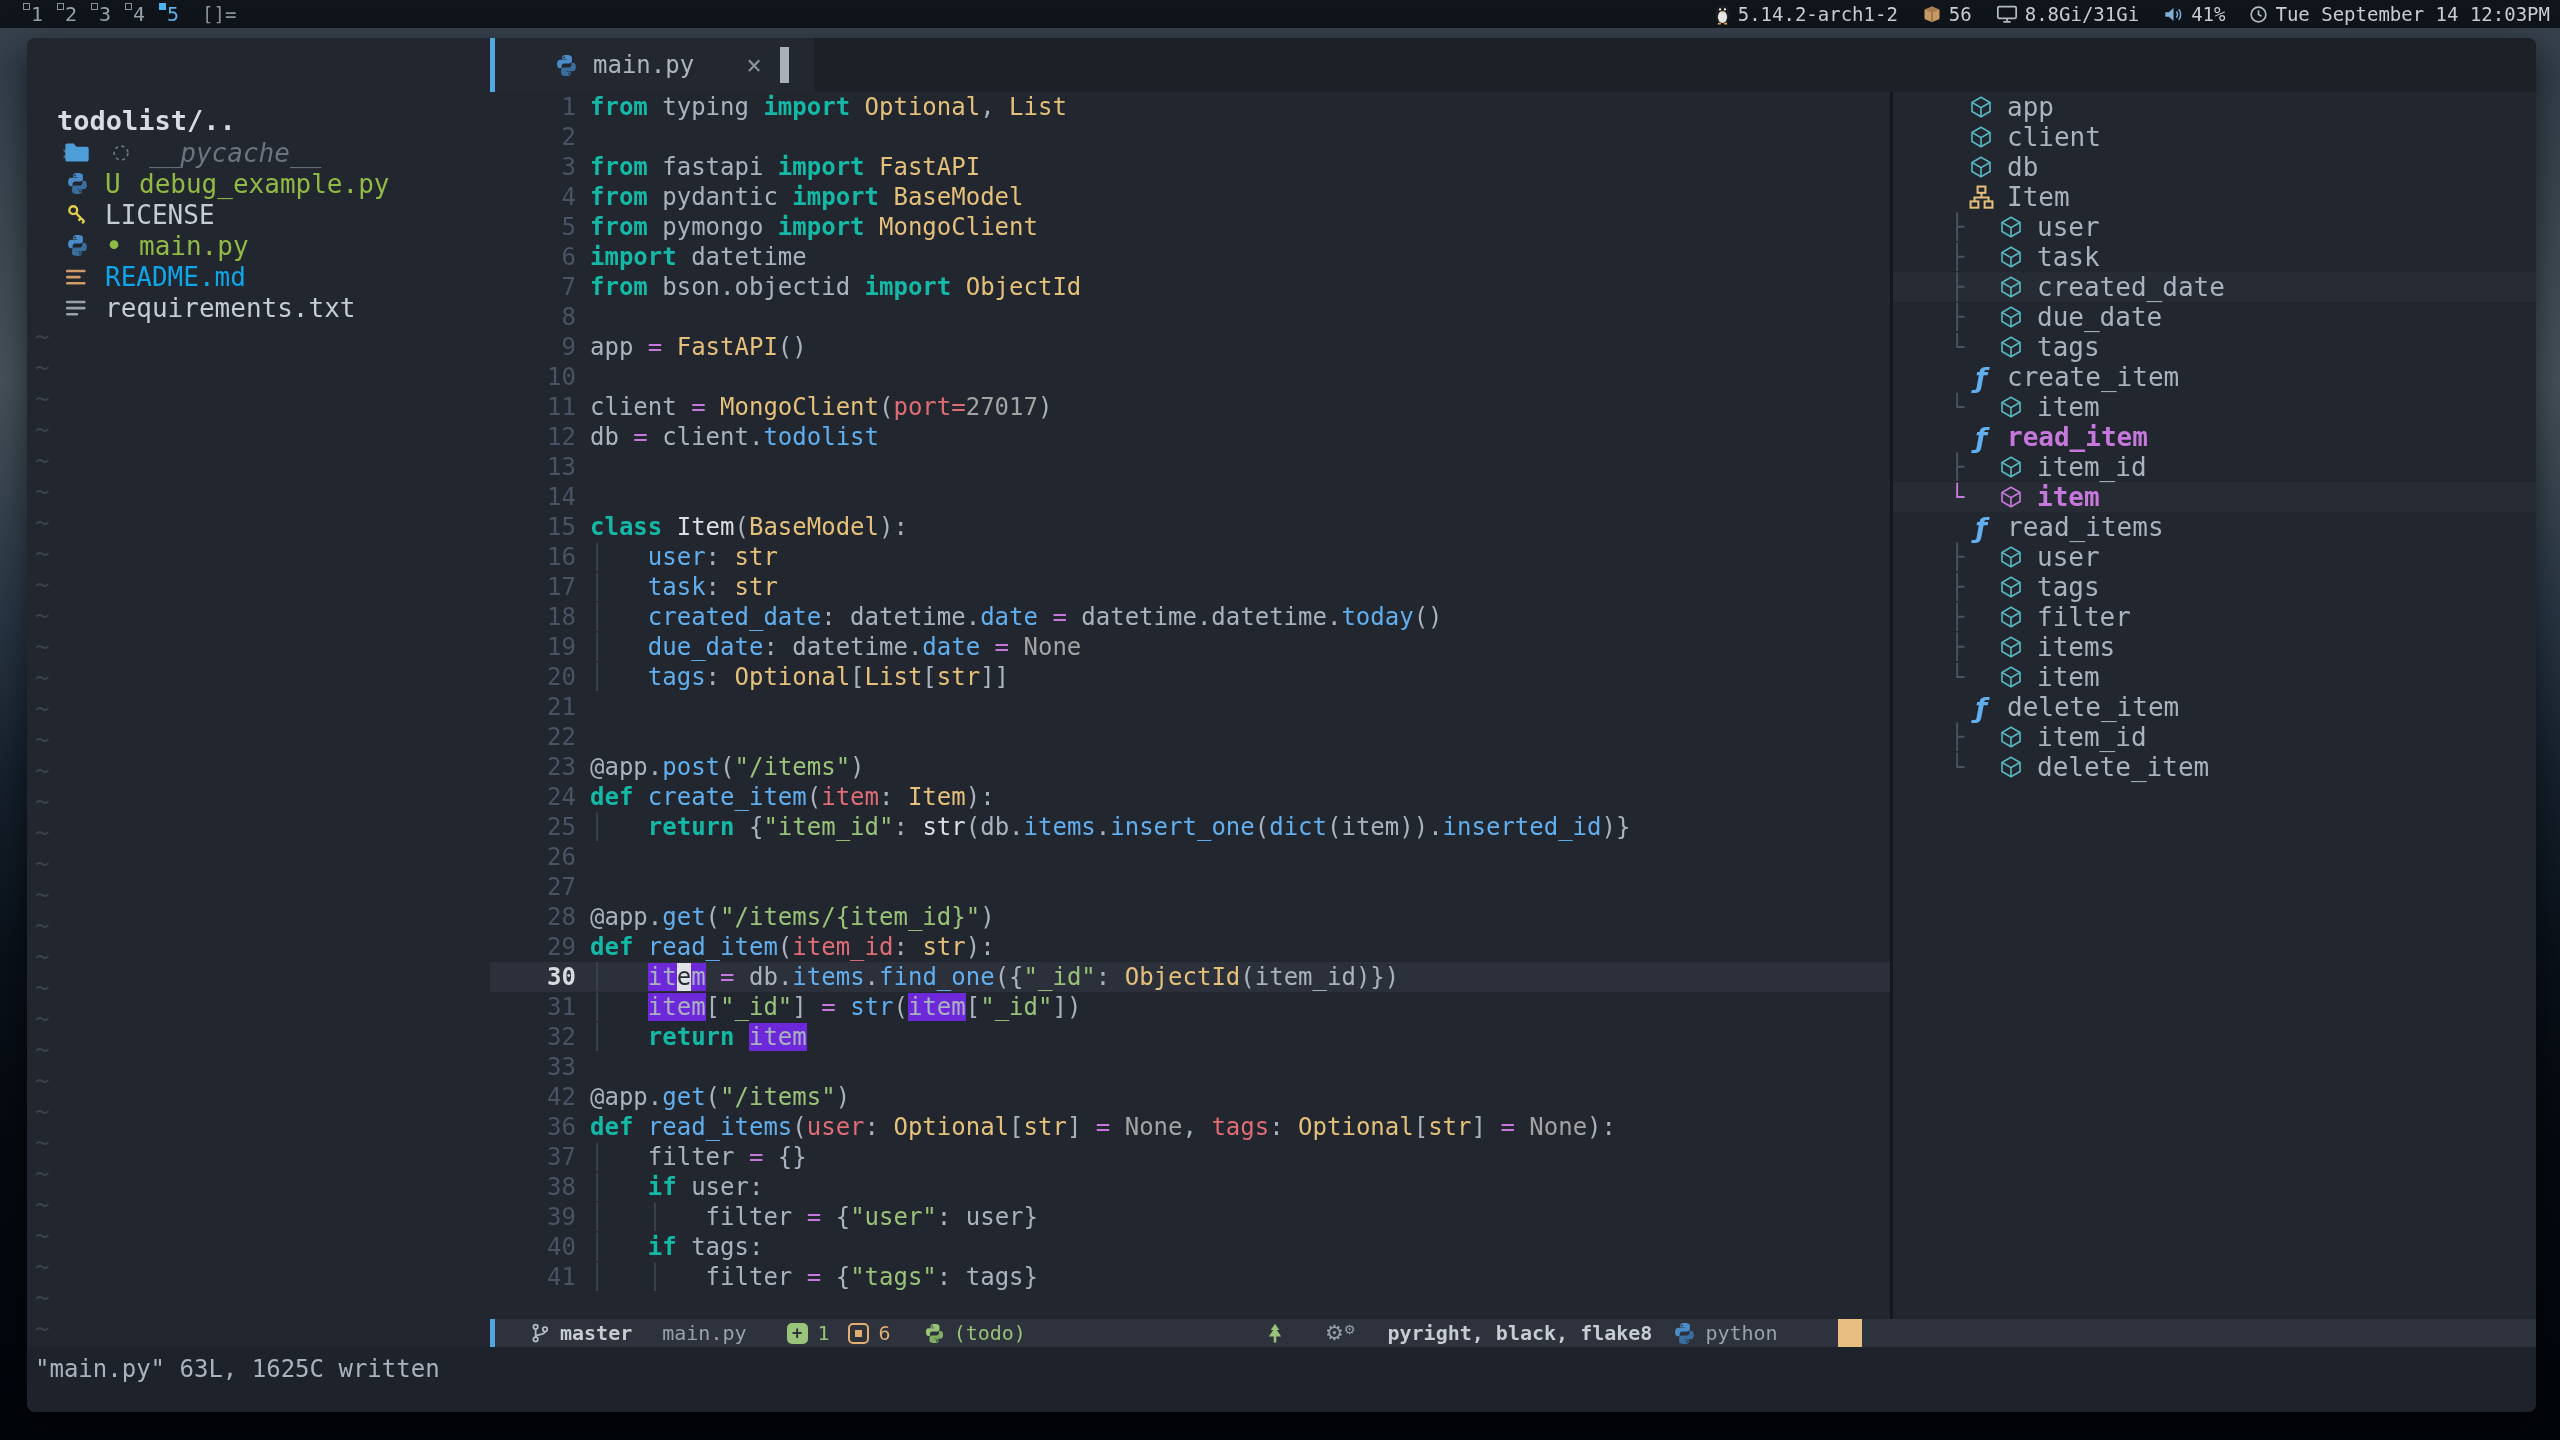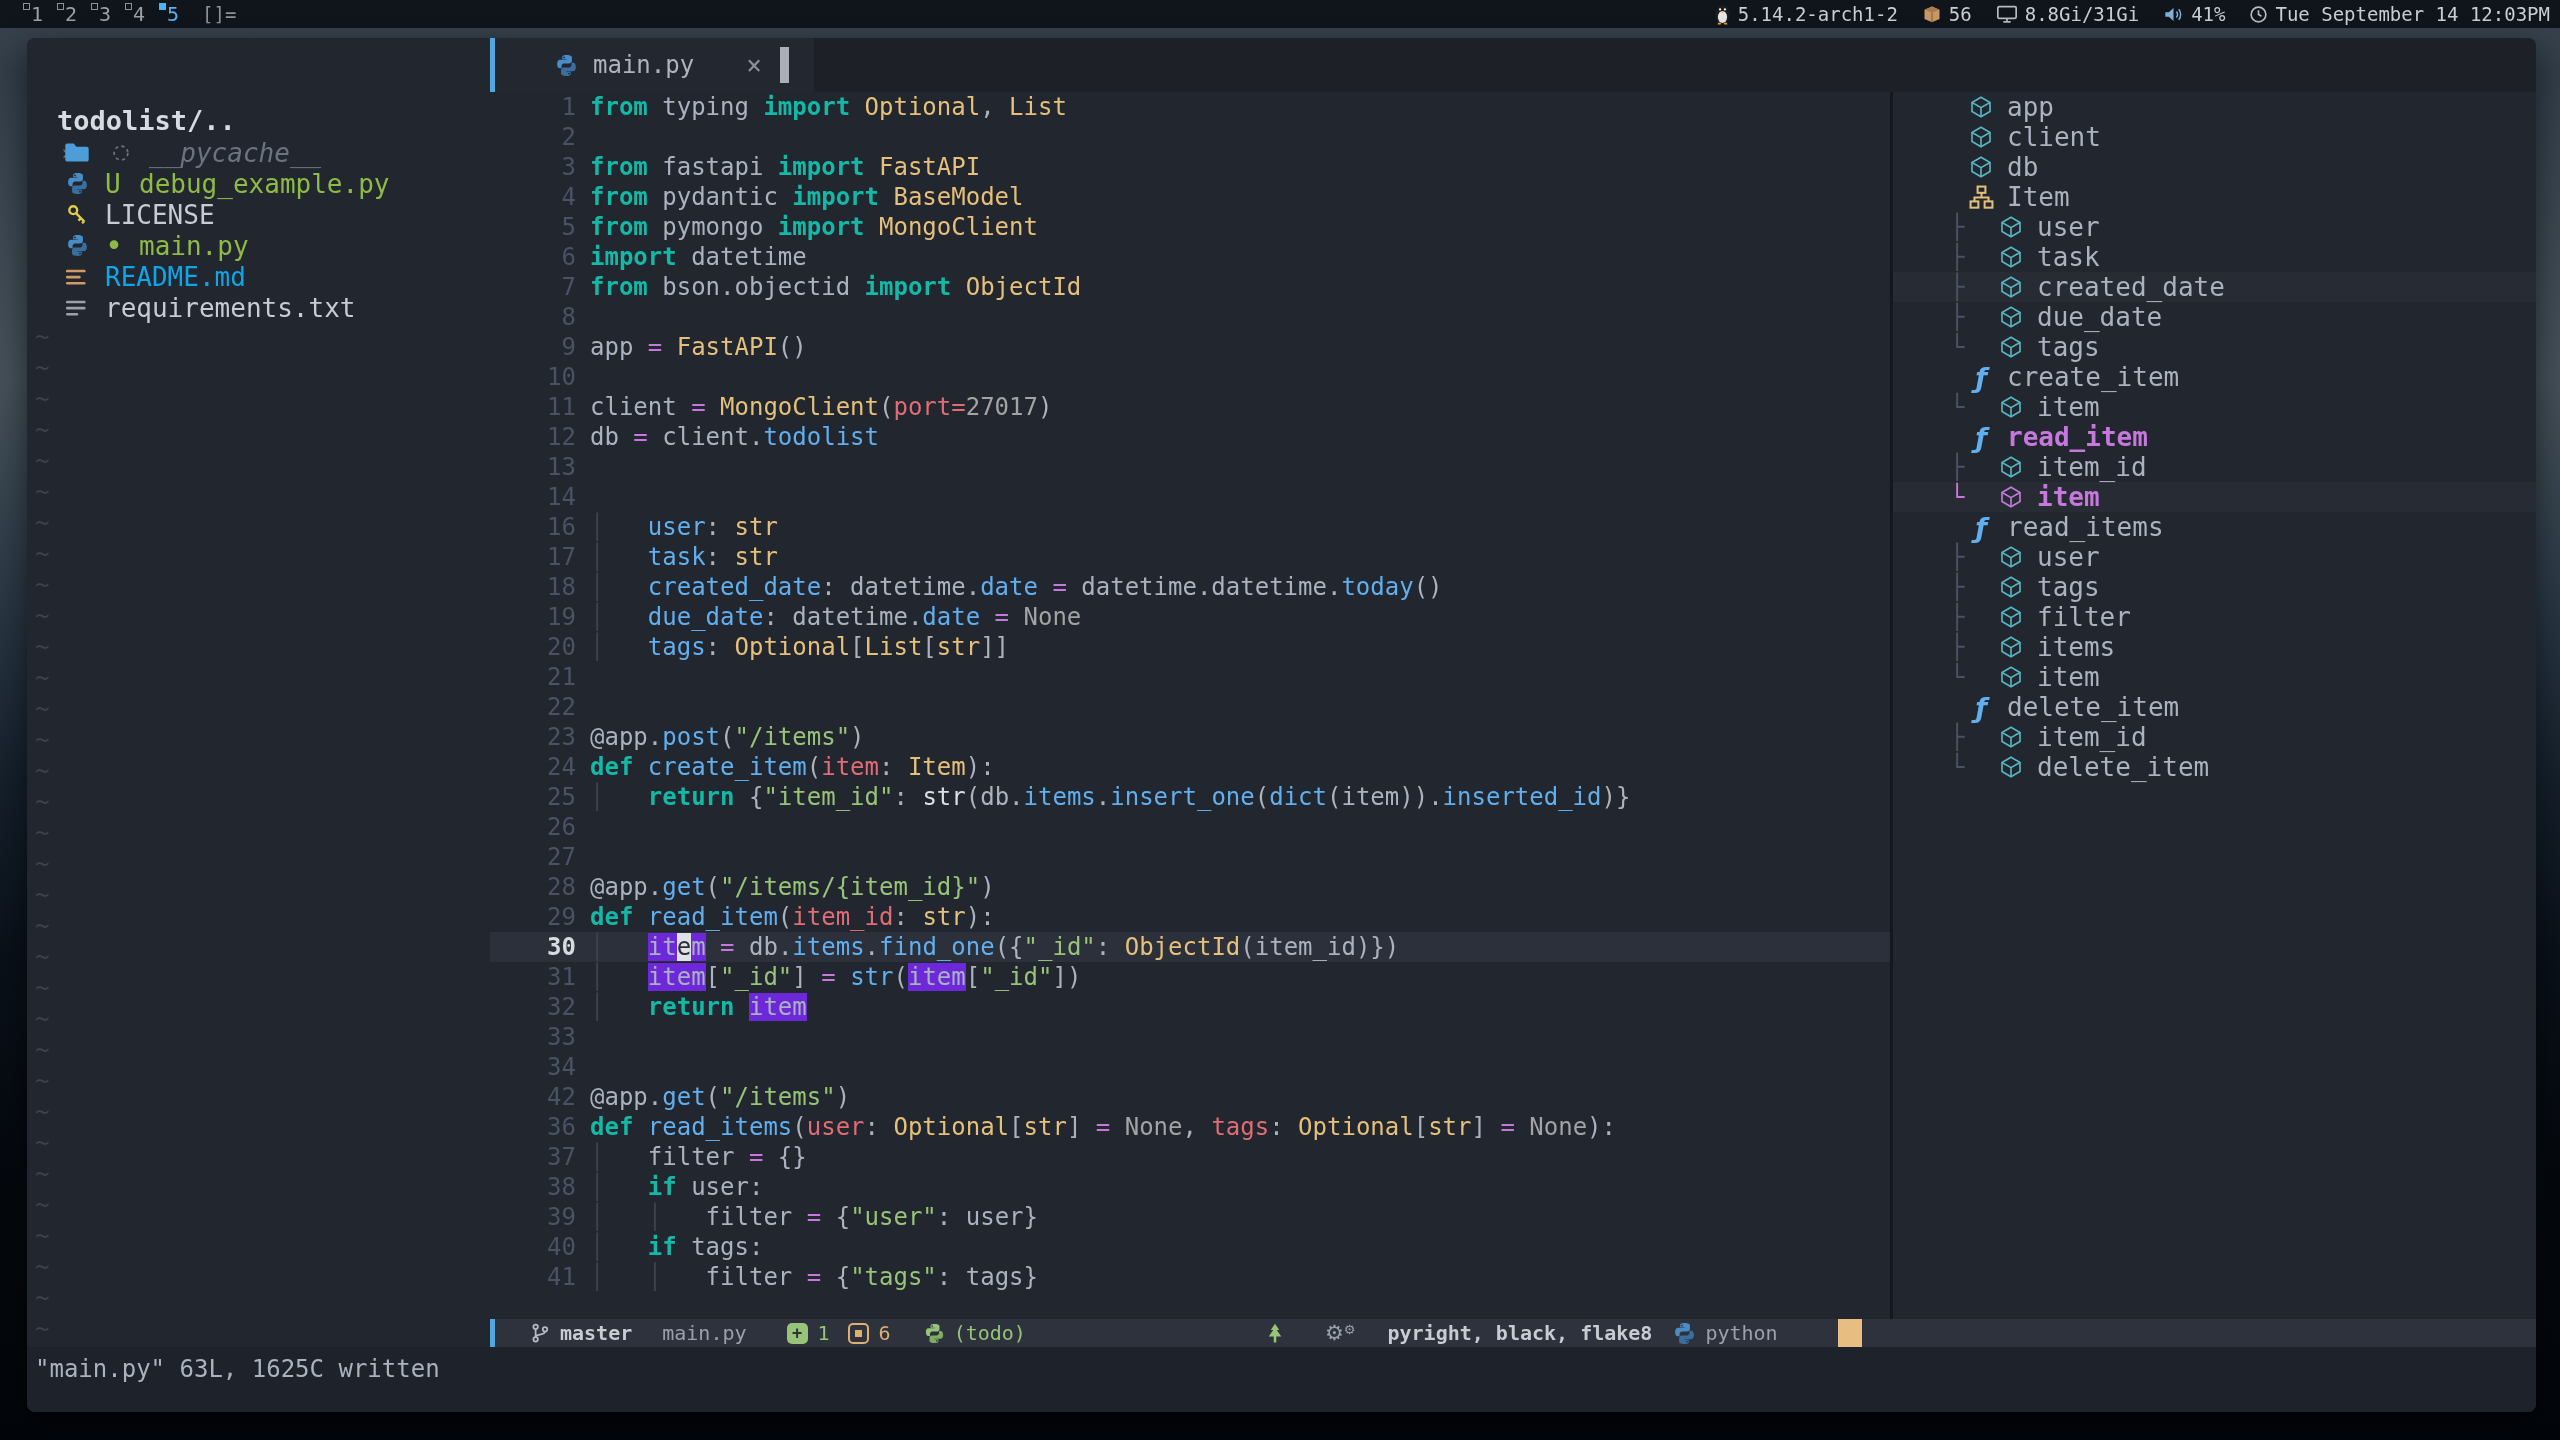--- a/index.html
+++ b/index.html
@@ -327,39 +327,39 @@
       <div class="code-line"><span class="gutter">5</span><span class="code"><span class="tk-kw">from</span><span class="tk-pl"> pymongo </span><span class="tk-kw">import</span><span class="tk-pl"> </span><span class="tk-ty">MongoClient</span></span></div>
       <div class="code-line"><span class="gutter">6</span><span class="code"><span class="tk-kw">import</span><span class="tk-pl"> datetime</span></span></div>
       <div class="code-line"><span class="gutter">7</span><span class="code"><span class="tk-kw">from</span><span class="tk-pl"> bson.objectid </span><span class="tk-kw">import</span><span class="tk-pl"> </span><span class="tk-ty">ObjectId</span></span></div>
       <div class="code-line"><span class="gutter">8</span><span class="code"></span></div>
       <div class="code-line"><span class="gutter">9</span><span class="code"><span class="tk-pl">app </span><span class="tk-op">=</span><span class="tk-pl"> </span><span class="tk-ty">FastAPI</span><span class="tk-pl">()</span></span></div>
       <div class="code-line"><span class="gutter">10</span><span class="code"></span></div>
       <div class="code-line"><span class="gutter">11</span><span class="code"><span class="tk-pl">client </span><span class="tk-op">=</span><span class="tk-pl"> </span><span class="tk-ty">MongoClient</span><span class="tk-pl">(</span><span class="tk-pr">port=</span><span class="tk-num">27017</span><span class="tk-pl">)</span></span></div>
       <div class="code-line"><span class="gutter">12</span><span class="code"><span class="tk-pl">db </span><span class="tk-op">=</span><span class="tk-pl"> client.</span><span class="tk-fn">todolist</span></span></div>
       <div class="code-line"><span class="gutter">13</span><span class="code"></span></div>
       <div class="code-line"><span class="gutter">14</span><span class="code"></span></div>
+      <div class="code-line"><span class="gutter">15</span><span class="code"><span class="tk-kw">class</span><span class="tk-pl"> </span><span class="tk-wt">Item</span><span class="tk-pl">(</span><span class="tk-ty">BaseModel</span><span class="tk-pl">):</span></span></div>
       <div class="code-line"><span class="gutter">16</span><span class="code"><span class="tk-gd">│</span><span class="tk-pl">   </span><span class="tk-at">user</span><span class="tk-pl">: </span><span class="tk-ty">str</span></span></div>
       <div class="code-line"><span class="gutter">17</span><span class="code"><span class="tk-gd">│</span><span class="tk-pl">   </span><span class="tk-at">task</span><span class="tk-pl">: </span><span class="tk-ty">str</span></span></div>
       <div class="code-line"><span class="gutter">18</span><span class="code"><span class="tk-gd">│</span><span class="tk-pl">   </span><span class="tk-at">created_date</span><span class="tk-pl">: datetime.</span><span class="tk-fn">date</span><span class="tk-pl"> </span><span class="tk-op">=</span><span class="tk-pl"> datetime.datetime.</span><span class="tk-fn">today</span><span class="tk-pl">()</span></span></div>
       <div class="code-line"><span class="gutter">19</span><span class="code"><span class="tk-gd">│</span><span class="tk-pl">   </span><span class="tk-at">due_date</span><span class="tk-pl">: datetime.</span><span class="tk-fn">date</span><span class="tk-pl"> </span><span class="tk-op">=</span><span class="tk-pl"> </span><span class="tk-num">None</span></span></div>
       <div class="code-line"><span class="gutter">20</span><span class="code"><span class="tk-gd">│</span><span class="tk-pl">   </span><span class="tk-at">tags</span><span class="tk-pl">: </span><span class="tk-ty">Optional</span><span class="tk-pl">[</span><span class="tk-ty">List</span><span class="tk-pl">[</span><span class="tk-ty">str</span><span class="tk-pl">]]</span></span></div>
       <div class="code-line"><span class="gutter">21</span><span class="code"></span></div>
       <div class="code-line"><span class="gutter">22</span><span class="code"></span></div>
       <div class="code-line"><span class="gutter">23</span><span class="code"><span class="tk-pl">@app.</span><span class="tk-fn">post</span><span class="tk-pl">(</span><span class="tk-st">"/items"</span><span class="tk-pl">)</span></span></div>
       <div class="code-line"><span class="gutter">24</span><span class="code"><span class="tk-kw">def</span><span class="tk-pl"> </span><span class="tk-fn">create_item</span><span class="tk-pl">(</span><span class="tk-pr">item</span><span class="tk-pl">: </span><span class="tk-ty">Item</span><span class="tk-pl">):</span></span></div>
       <div class="code-line"><span class="gutter">25</span><span class="code"><span class="tk-gd">│</span><span class="tk-pl">   </span><span class="tk-kw">return</span><span class="tk-pl"> {</span><span class="tk-st">"item_id"</span><span class="tk-pl">: </span><span class="tk-wt">str</span><span class="tk-pl">(db.</span><span class="tk-fn">items</span><span class="tk-pl">.</span><span class="tk-fn">insert_one</span><span class="tk-pl">(</span><span class="tk-fn">dict</span><span class="tk-pl">(item)).</span><span class="tk-fn">inserted_id</span><span class="tk-pl">)}</span></span></div>
       <div class="code-line"><span class="gutter">26</span><span class="code"></span></div>
       <div class="code-line"><span class="gutter">27</span><span class="code"></span></div>
       <div class="code-line"><span class="gutter">28</span><span class="code"><span class="tk-pl">@app.</span><span class="tk-fn">get</span><span class="tk-pl">(</span><span class="tk-st">"/items/{item_id}"</span><span class="tk-pl">)</span></span></div>
       <div class="code-line"><span class="gutter">29</span><span class="code"><span class="tk-kw">def</span><span class="tk-pl"> </span><span class="tk-fn">read_item</span><span class="tk-pl">(</span><span class="tk-pr">item_id</span><span class="tk-pl">: </span><span class="tk-ty">str</span><span class="tk-pl">):</span></span></div>
       <div class="code-line current"><span class="gutter">30</span><span class="code"><span class="tk-gd">│</span><span class="tk-pl">   </span><span class="tk-wd">it</span><span class="tk-cur">e</span><span class="tk-wd">m</span><span class="tk-pl"> </span><span class="tk-op">=</span><span class="tk-pl"> db.</span><span class="tk-fn">items</span><span class="tk-pl">.</span><span class="tk-fn">find_one</span><span class="tk-pl">({</span><span class="tk-st">"_id"</span><span class="tk-pl">: </span><span class="tk-ty">ObjectId</span><span class="tk-pl">(item_id)})</span></span></div>
       <div class="code-line"><span class="gutter">31</span><span class="code"><span class="tk-gd">│</span><span class="tk-pl">   </span><span class="tk-wd">item</span><span class="tk-pl">[</span><span class="tk-st">"_id"</span><span class="tk-pl">] </span><span class="tk-op">=</span><span class="tk-pl"> </span><span class="tk-fn">str</span><span class="tk-pl">(</span><span class="tk-wd">item</span><span class="tk-pl">[</span><span class="tk-st">"_id"</span><span class="tk-pl">])</span></span></div>
       <div class="code-line"><span class="gutter">32</span><span class="code"><span class="tk-gd">│</span><span class="tk-pl">   </span><span class="tk-kw">return</span><span class="tk-pl"> </span><span class="tk-wd">item</span></span></div>
       <div class="code-line"><span class="gutter">33</span><span class="code"></span></div>
-      <div class="code-line"><span class="gutter">34</span><span class="code"></span></div>
       <div class="code-line"><span class="gutter">42</span><span class="code"><span class="tk-pl">@app.</span><span class="tk-fn">get</span><span class="tk-pl">(</span><span class="tk-st">"/items"</span><span class="tk-pl">)</span></span></div>
       <div class="code-line"><span class="gutter">36</span><span class="code"><span class="tk-kw">def</span><span class="tk-pl"> </span><span class="tk-fn">read_items</span><span class="tk-pl">(</span><span class="tk-pr">user</span><span class="tk-pl">: </span><span class="tk-ty">Optional</span><span class="tk-pl">[</span><span class="tk-ty">str</span><span class="tk-pl">] </span><span class="tk-op">=</span><span class="tk-pl"> </span><span class="tk-num">None</span><span class="tk-pl">, </span><span class="tk-pr">tags</span><span class="tk-pl">: </span><span class="tk-ty">Optional</span><span class="tk-pl">[</span><span class="tk-ty">str</span><span class="tk-pl">] </span><span class="tk-op">=</span><span class="tk-pl"> </span><span class="tk-num">None</span><span class="tk-pl">):</span></span></div>
       <div class="code-line"><span class="gutter">37</span><span class="code"><span class="tk-gd">│</span><span class="tk-pl">   filter </span><span class="tk-op">=</span><span class="tk-pl"> {}</span></span></div>
       <div class="code-line"><span class="gutter">38</span><span class="code"><span class="tk-gd">│</span><span class="tk-pl">   </span><span class="tk-kw">if</span><span class="tk-pl"> user:</span></span></div>
       <div class="code-line"><span class="gutter">39</span><span class="code"><span class="tk-gd">│</span><span class="tk-pl">   </span><span class="tk-gd">│</span><span class="tk-pl">   filter </span><span class="tk-op">=</span><span class="tk-pl"> {</span><span class="tk-st">"user"</span><span class="tk-pl">: user}</span></span></div>
       <div class="code-line"><span class="gutter">40</span><span class="code"><span class="tk-gd">│</span><span class="tk-pl">   </span><span class="tk-kw">if</span><span class="tk-pl"> tags:</span></span></div>
       <div class="code-line"><span class="gutter">41</span><span class="code"><span class="tk-gd">│</span><span class="tk-pl">   </span><span class="tk-gd">│</span><span class="tk-pl">   filter </span><span class="tk-op">=</span><span class="tk-pl"> {</span><span class="tk-st">"tags"</span><span class="tk-pl">: tags}</span></span></div>
     </div>
   <div class="pane-divider"></div>
   <div class="tagbar" id="tagbar">

